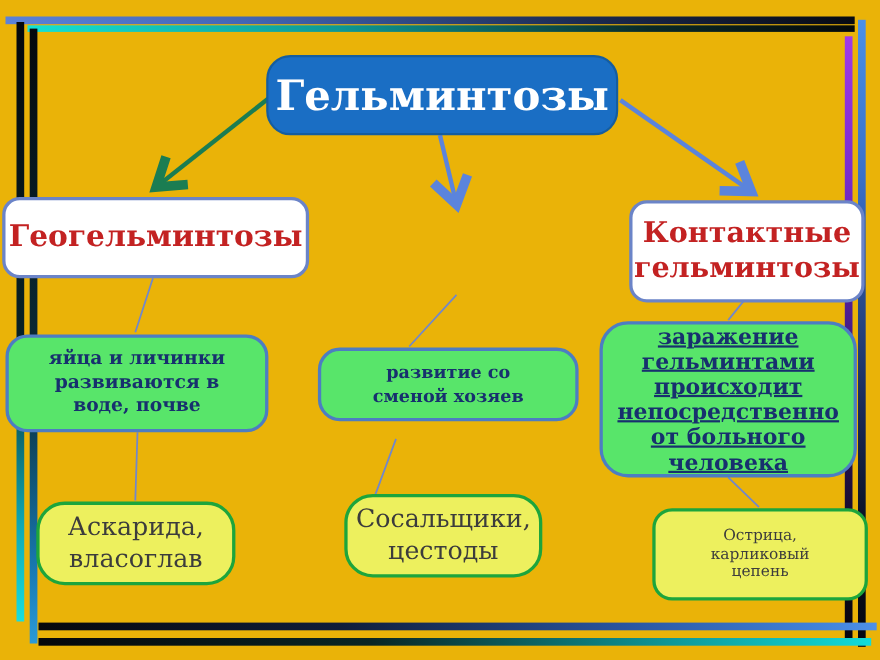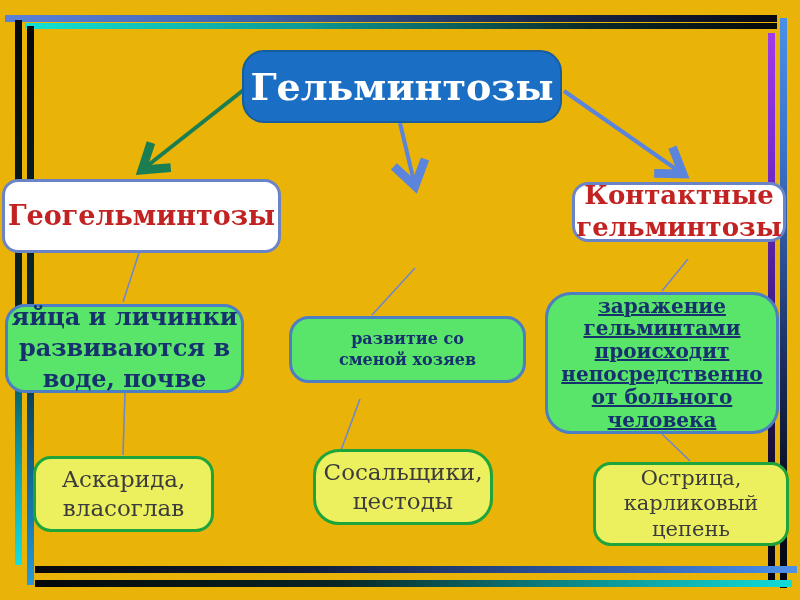--- a/index.html
+++ b/index.html
@@ -38,36 +38,36 @@
     left:242px; top:50px; width:320px; height:73px;
     background:#1a6ec4; border:2px solid #155d9f; border-radius:22px;
     color:#ffffff; font-size:38px;
   }
   .white-box{
     background:#ffffff; border:3px solid #6b84c8; border-radius:16px;
     color:#c32222; line-height:1.22;
   }
   .b-geo{left:2px; top:179px; width:279px; height:74px; font-size:27px;}
   .b-bio{left:284px; top:195px; width:273px; height:73px; font-size:27px;}
-  .b-contact{left:572px; top:182px; width:214px; height:60px; font-size:26px;}
+  .b-contact{left:572px; top:182px; width:214px; height:93px; font-size:26px;}
   .green-box{
     background:#58e56a; border:3px solid #4d7dc2; border-radius:20px;
     color:#17306e; line-height:1.28;
   }
-  .b-geo-desc{left:5px; top:304px; width:239px; height:89px; font-size:24px;}
+  .b-geo-desc{left:5px; top:304px; width:239px; height:89px; font-size:17px;}
   .b-bio-desc{left:289px; top:316px; width:237px; height:67px; font-size:16px;}
   .b-contact-desc{left:545px; top:292px; width:234px; height:142px;
     font-size:20px; line-height:1.14; border-radius:26px;text-decoration:underline;}
   .yellow-box{
     background:#edf05e; border:3px solid #1da53c; border-radius:18px;
     color:#3c3c3c; font-weight:normal; line-height:1.25;
   }
-  .b-geo-ex{left:33px; top:456px; width:181px; height:76px; font-size:23px;}
+  .b-geo-ex{left:33px; top:456px; width:181px; height:76px; font-size:23px;border-radius:26px;}
   .b-bio-ex{left:313px; top:449px; width:180px; height:76px; font-size:23px;border-radius:26px;}
-  .b-contact-ex{left:593px; top:462px; width:196px; height:84px; font-size:21px; line-height:1.2;}
+  .b-contact-ex{left:593px; top:462px; width:196px; height:84px; font-size:14px; line-height:1.2;}
 </style>
 </head>
 <body>
 
 <div class="slide">
 
   <div class="frame f-top-blue"></div>
   <div class="frame f-top-cyan"></div>
   <div class="frame f-left-outer"></div>
   <div class="frame f-left-inner"></div>

